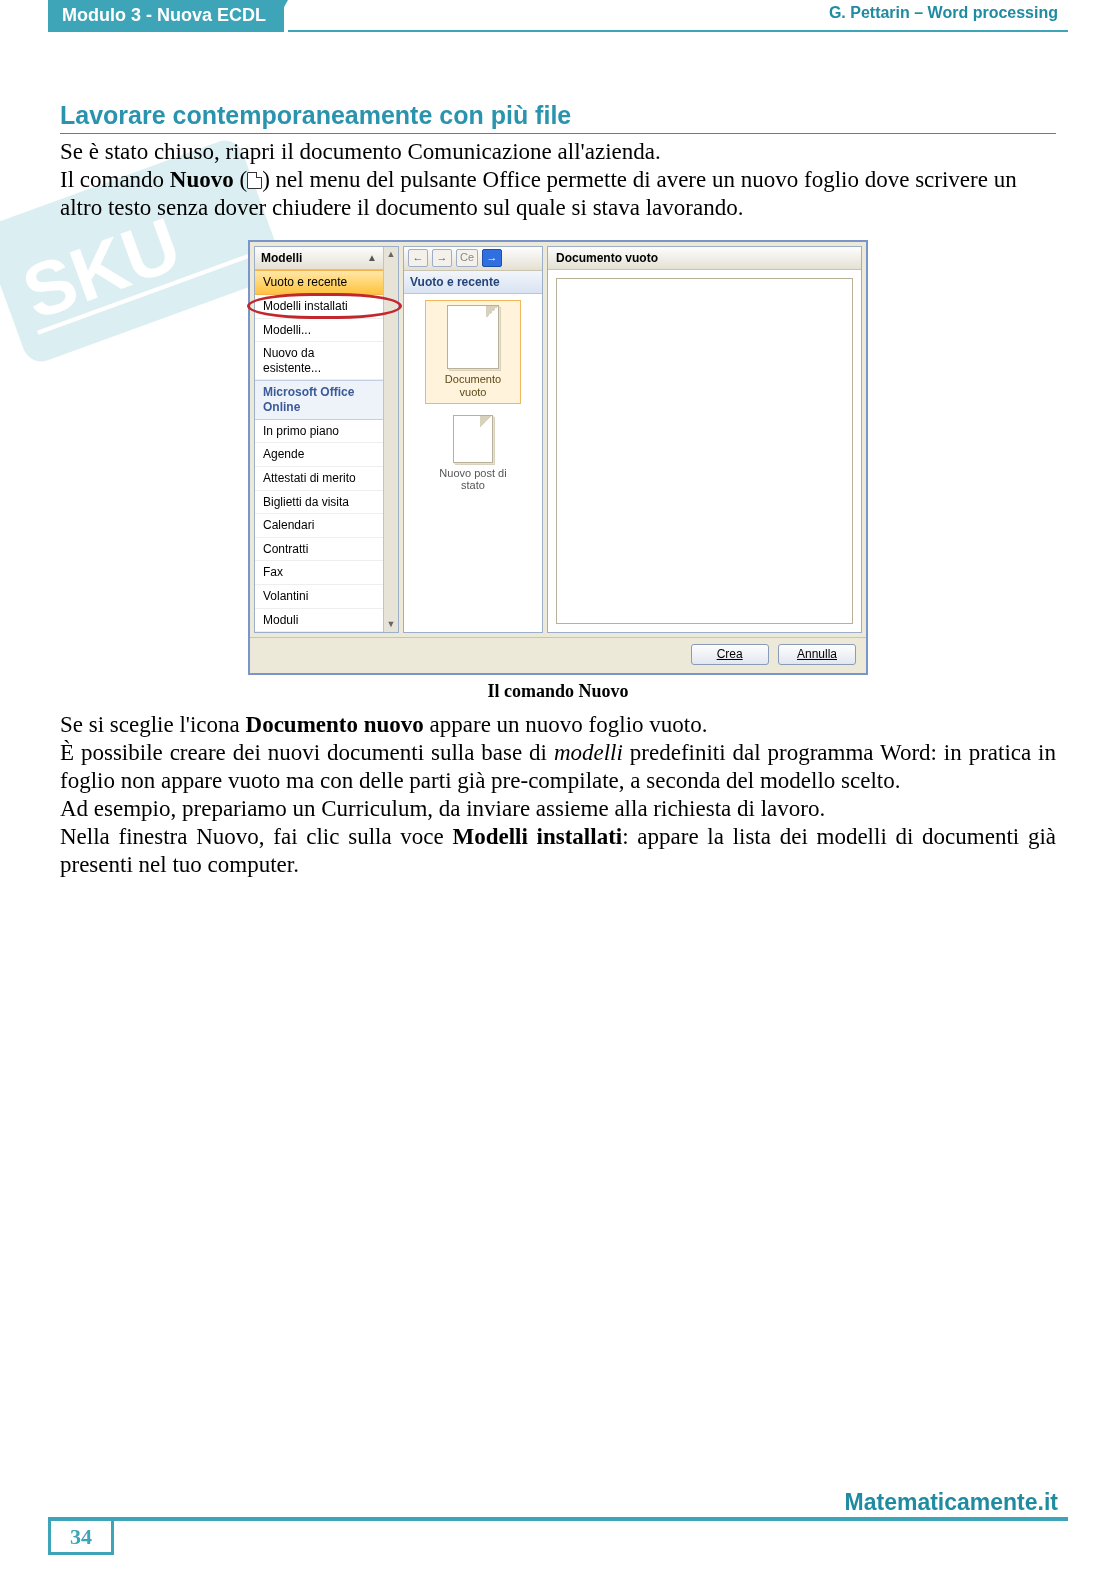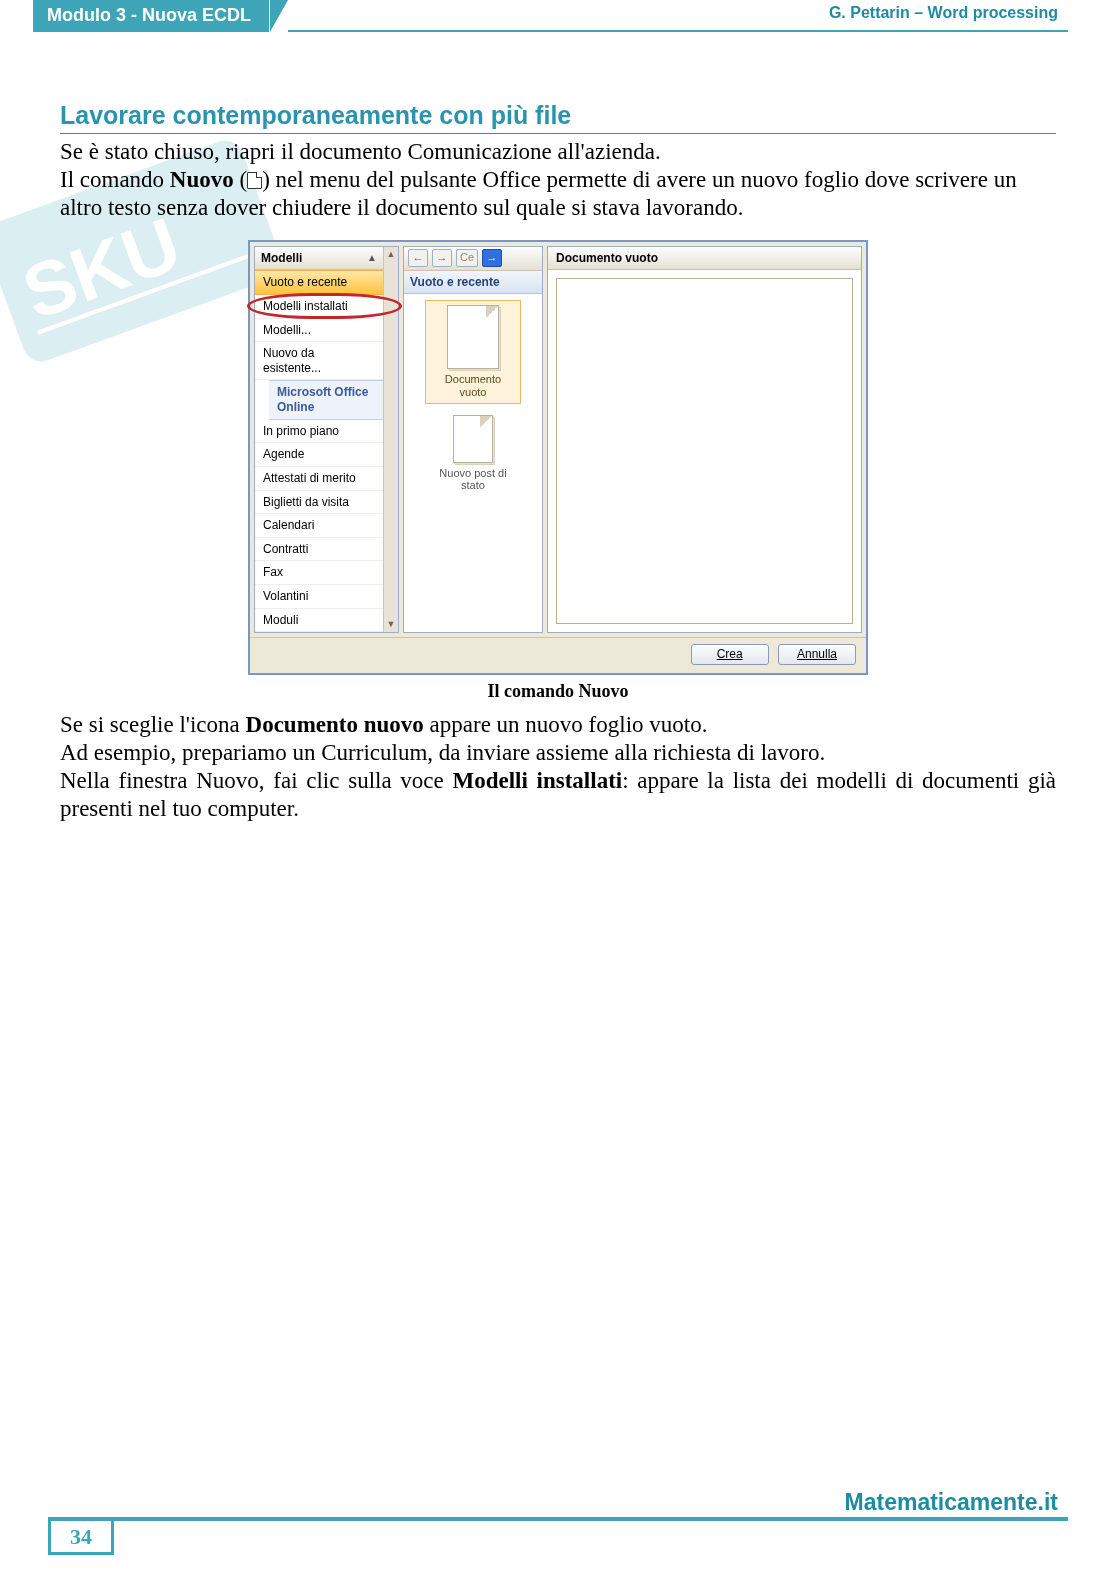--- a/index.html
+++ b/index.html
@@ -21,21 +21,21 @@
   }
   .watermark svg { width: 100%; height: 100%; }
   
   .header {
     position: relative;
     height: 40px;
     z-index: 2;
   }
   .header-tab {
     position: absolute;
-    left: 33px; top: 0;
+    left: 48px; top: 0;
     height: 32px;
     background: #3ea4b7;
     color: #ffffff;
     font-family: Arial, sans-serif;
     font-weight: bold;
     font-size: 18px;
     padding: 5px 18px 4px 14px;
   }
   .header-tab-tail {
     position: absolute;
@@ -125,21 +125,21 @@
   .sb-item{
     padding:4px 8px; border-bottom:1px solid #eee; cursor:default;
   }
   .sb-item.selected{
     background:linear-gradient(#ffe8a6,#ffc23e);
     border-top:1px solid #f7b24f; border-bottom:1px solid #f7b24f;
   }
   .sb-item.emph{ position:relative; }
   .sb-item.section{
     background:#eef2f9; font-weight:bold; color:#3a5a9a;
-    border-top:1px solid #c3cfe3;border-bottom:1px solid #c3cfe3;margin-left:14px;
+    border-top:1px solid #c3cfe3;border-bottom:1px solid #c3cfe3;
   }
   .red-circle{
     position:absolute; left:-8px; top:-2px; width:155px; height:26px;
     border:3px solid #c1272d; border-radius:50%/60%;
     pointer-events:none;
   }
   .sb-scroll{width:15px;background:#e7e3d6;border-left:1px solid #c9c3af;display:flex;flex-direction:column;align-items:center;justify-content:space-between;}
   .sidebar-wrap{display:flex;height:100%;}
   .sidebar-list{flex:1}
   .sb-arrow{font-size:9px;color:#666;padding:2px 0;}
@@ -303,20 +303,23 @@
         <span class="dlgbtn">Crea</span>
         <span class="dlgbtn">Annulla</span>
       </div>
     </div>
     <div class="caption">Il comando Nuovo</div>
   </div>
 
   <p>
     <span>Se si sceglie l'icona </span><b>Documento nuovo</b><span> appare un nuovo foglio vuoto.</span>
   </p>
+  <p class="justify">
+    <span>È possibile creare dei nuovi documenti sulla base di </span><i>modelli</i><span> predefiniti dal programma Word: in pratica in foglio non appare vuoto ma con delle parti già pre-compilate, a seconda del modello scelto.</span>
+  </p>
   <p>Ad esempio, prepariamo un Curriculum, da inviare assieme alla richiesta di lavoro.</p>
   <p class="justify">
     <span>Nella finestra Nuovo, fai clic sulla voce </span><b>Modelli installati</b><span>: appare la lista dei modelli di documenti già presenti nel tuo computer.</span>
   </p>
 </div>
 
 <div class="footer">
   <div class="footer-site">Matematicamente.it</div>
   <div class="footer-line"></div>
   <div class="page-box">34</div>

